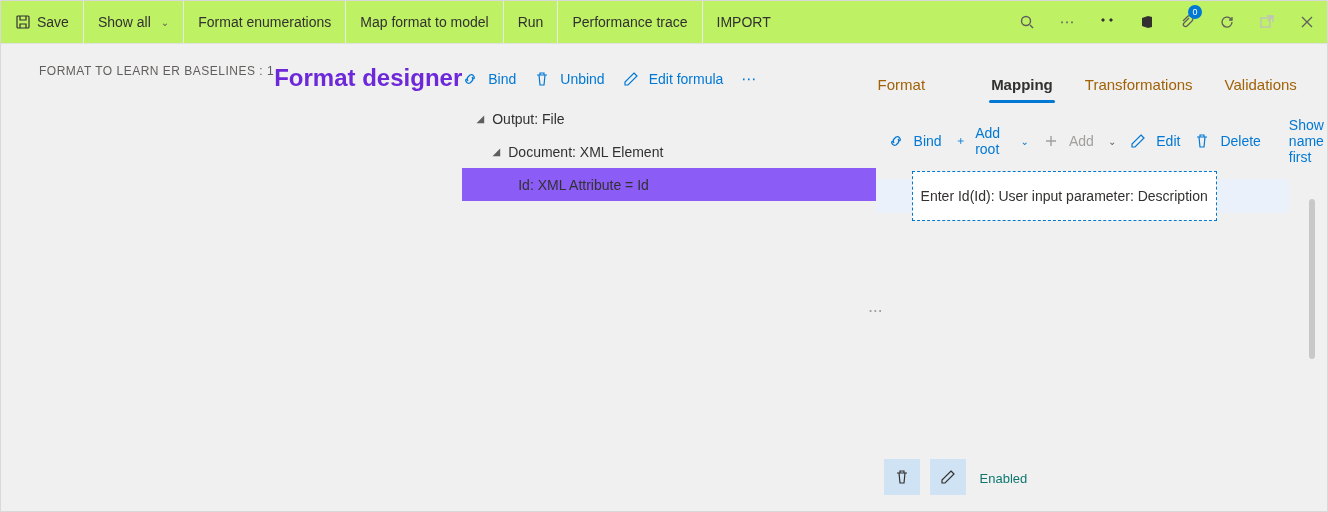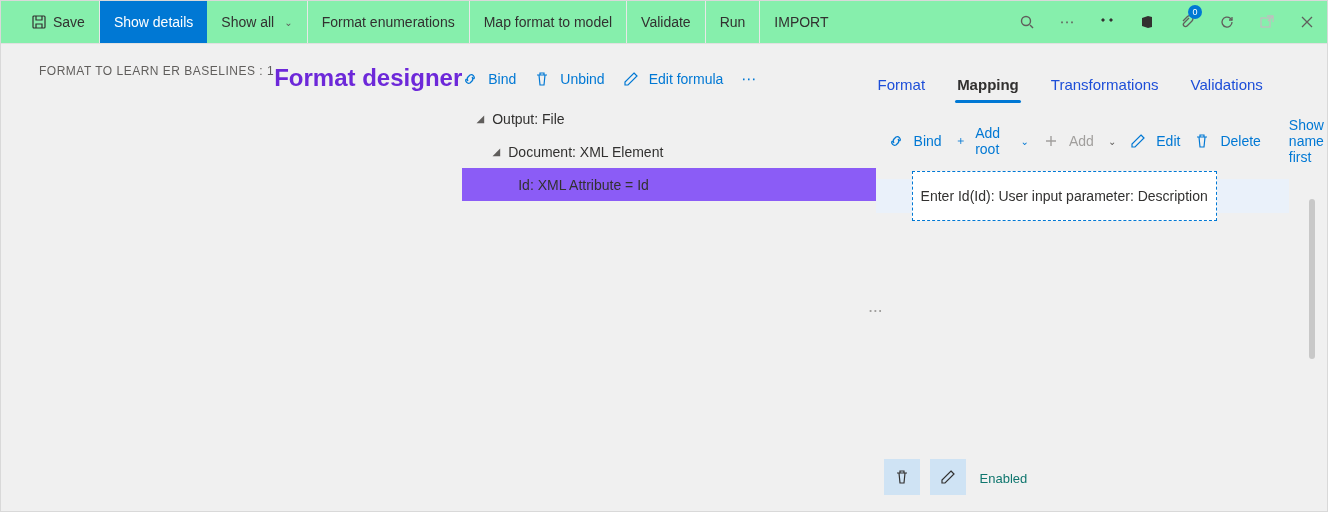--- a/index.html
+++ b/index.html
@@ -9,24 +9,23 @@
       background: #f0f0f0;
       color: #323130;
       width: 1328px;
       height: 512px;
       overflow: hidden;
       border: 1px solid #d9d9d9;
     }
     .toolbar {
       display: flex;
       align-items: stretch;
-      background: #86efac;
+      background: #bef264;
       border-bottom: 1px solid #e1e1e1;
       height: 43px;
-      padding-left: 16px;
     }
     .toolbar-item {
       display: flex;
       align-items: center;
       padding: 0 14px;
       font-size: 14px;
       color: #323130;
       cursor: pointer;
       border-right: 1px solid #e8e8e8;
       gap: 6px;
@@ -61,22 +60,22 @@
       font-size: 14px;
       cursor: pointer;
     }
     .tree-row.selected { background: #8b5cf6; }
     .arrow { width: 16px; height: 16px; display: flex; align-items: center; justify-content: center; color: #605e5c; font-size: 10px; margin-right: 4px;}
     .tree-label { white-space: nowrap; }
     .ind0 { padding-left: 10px; }
     .ind1 { padding-left: 26px; }
     .ind2 { padding-left: 56px; }
     .tabs { display: flex; gap: 28px; padding: 8px 0 0 0; border-bottom: none; }
-    .tab { font-size: 15px; color: #1d4ed8; padding: 4px 2px 12px 2px; cursor: pointer; position: relative; }
-    .tab.active { color: #323130; font-weight: 600; }
+    .tab { font-size: 15px; color: #a16207; padding: 4px 2px 12px 2px; cursor: pointer; position: relative; }
+    .tab.active { color: #323130; font-weight: 600; margin-left: 34px; }
     .tab.active::after {
       content: ""; position: absolute; left: 0; right: 0; bottom: 2px;
       height: 3px; background: #0078d4; border-radius: 1.5px;
     }
     .right-actions {
       display: flex; align-items: center; gap: 14px;
       padding: 12px 0 14px 12px;
       color: #0078d4; font-size: 14px;
     }
     .right-actions .action-link.disabled { color: #a19f9d; cursor: default; }
@@ -138,38 +137,35 @@
 
 <div class="toolbar">
   <div class="toolbar-item">
     <svg class="toolbar-icon" viewBox="0 0 16 16" fill="none" stroke="#323130" stroke-width="1.2">
       <rect x="2" y="2" width="12" height="12" rx="1"></rect>
         <path d="M5 2v4h6V2"></path>
         <path d="M5 14v-4h6v4"></path>
     </svg>
     <span>Save</span>
   </div>
-  <div class="toolbar-item primary">
-    <span>Show details</span>
-  </div>
   <div class="toolbar-item">
     <span>Show all</span>
     <span class="chev-down">⌄</span>
   </div>
   <div class="toolbar-item">
     <span>Format enumerations</span>
   </div>
   <div class="toolbar-item">
     <span>Map format to model</span>
   </div>
   <div class="toolbar-item">
-    <span>Validate</span>
-  </div>
-  <div class="toolbar-item">
     <span>Run</span>
+  </div>
+  <div class="toolbar-item">
+    <span>Performance trace</span>
   </div>
   <div class="toolbar-item" style="border-right:none;">
     <span>IMPORT</span>
   </div>
   <div class="toolbar-spacer"></div>
   <div class="toolbar-right">
     <div class="icon-btn">
       <svg width="16" height="16" viewBox="0 0 16 16" fill="none" stroke="#605e5c" stroke-width="1.4">
           <circle cx="7" cy="7" r="4.5"></circle>
           <path d="M11 11l3 3"></path>

